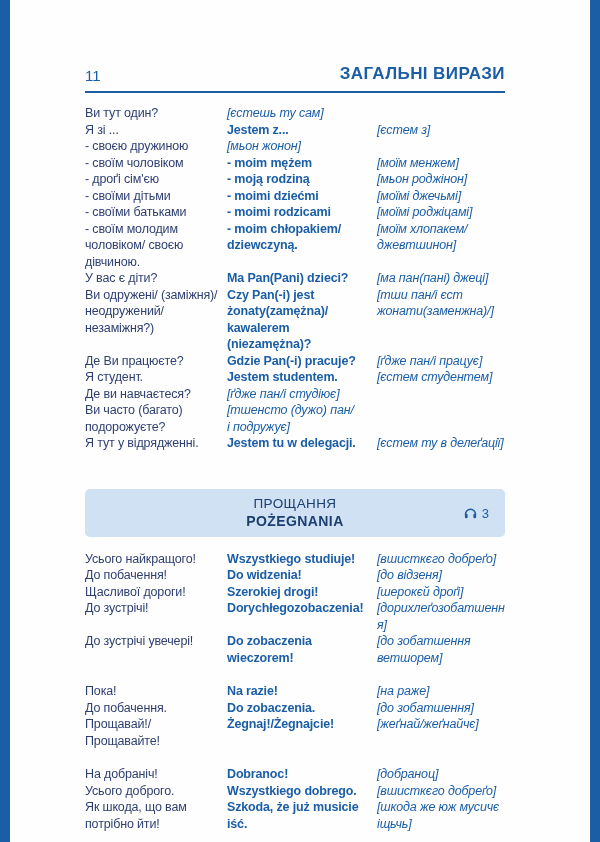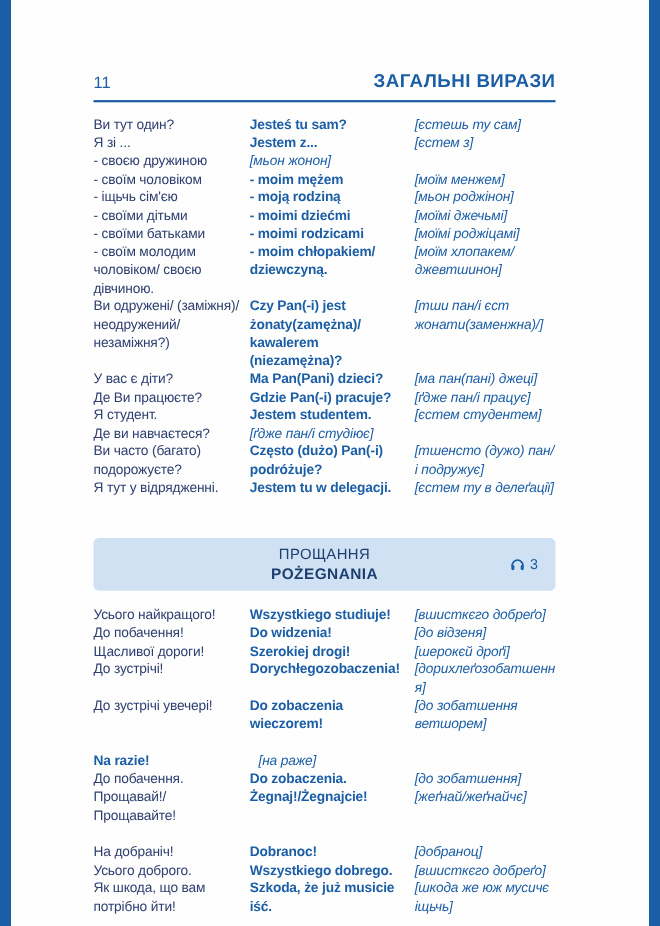--- a/index.html
+++ b/index.html
@@ -123,84 +123,82 @@
 
     <div class="header-row">
       <span class="page-number">11</span>
       <span class="page-title">ЗАГАЛЬНІ ВИРАЗИ</span>
     </div>
     <div class="rule"></div>
 
     <div id="section-general" class="phrase-table">
         <div class="phrase-row">
           <div class="col uk">Ви тут один?</div>
-          <div class="col pl">Jesteś tu sam?</div>
           <div class="col pron">[єстешь ту сам]</div>
         </div>
         <div class="phrase-row">
           <div class="col uk">Я зі ...</div>
           <div class="col pl">Jestem z...</div>
           <div class="col pron">[єстем з]</div>
         </div>
         <div class="phrase-row">
           <div class="col uk">- своєю дружиною</div>
           <div class="col pron">[мьон жонон]</div>
         </div>
         <div class="phrase-row">
           <div class="col uk">- своїм чоловіком</div>
           <div class="col pl">- moim mężem</div>
           <div class="col pron">[моїм менжем]</div>
         </div>
         <div class="phrase-row">
-          <div class="col uk">- іщьчь сім'єю</div>
+          <div class="col uk">- дроґі сім'єю</div>
           <div class="col pl">- moją rodziną</div>
           <div class="col pron">[мьон роджінон]</div>
         </div>
         <div class="phrase-row">
           <div class="col uk">- своїми дітьми</div>
           <div class="col pl">- moimi dziećmi</div>
           <div class="col pron">[моїмі джечьмі]</div>
         </div>
         <div class="phrase-row">
           <div class="col uk">- своїми батьками</div>
           <div class="col pl">- moimi rodzicami</div>
           <div class="col pron">[моїмі роджіцамі]</div>
         </div>
         <div class="phrase-row">
           <div class="col uk">- своїм молодим чоловіком/ своєю дівчиною.</div>
           <div class="col pl">- moim chłopakiem/ dziewczyną.</div>
           <div class="col pron">[моїм хлопакем/ джевтшинон]</div>
         </div>
         <div class="phrase-row">
+          <div class="col uk">У вас є діти?</div>
+          <div class="col pl">Ma Pan(Pani) dzieci?</div>
+          <div class="col pron">[ма пан(пані) джеці]</div>
+        </div>
+        <div class="phrase-row">
           <div class="col uk">Ви одружені/ (заміжня)/ неодружений/ незаміжня?)</div>
           <div class="col pl">Czy Pan(-i) jest żonaty(zamężna)/ kawalerem (niezamężna)?</div>
           <div class="col pron">[тши пан/і єст жонати(заменжна)/]</div>
         </div>
         <div class="phrase-row">
-          <div class="col uk">У вас є діти?</div>
-          <div class="col pl">Ma Pan(Pani) dzieci?</div>
-          <div class="col pron">[ма пан(пані) джеці]</div>
-        </div>
-        <div class="phrase-row">
           <div class="col uk">Де Ви працюєте?</div>
           <div class="col pl">Gdzie Pan(-i) pracuje?</div>
           <div class="col pron">[ґдже пан/і працує]</div>
         </div>
         <div class="phrase-row">
           <div class="col uk">Я студент.</div>
           <div class="col pl">Jestem studentem.</div>
           <div class="col pron">[єстем студентем]</div>
         </div>
         <div class="phrase-row">
           <div class="col uk">Де ви навчаєтеся?</div>
           <div class="col pron">[ґдже пан/і студіює]</div>
         </div>
         <div class="phrase-row">
           <div class="col uk">Ви часто (багато) подорожуєте?</div>
-          <div class="col pl">Często (dużo) Pan(-i) podróżuje?</div>
           <div class="col pron">[тшенсто (дужо) пан/і подружує]</div>
         </div>
         <div class="phrase-row">
           <div class="col uk">Я тут у відрядженні.</div>
           <div class="col pl">Jestem tu w delegacji.</div>
           <div class="col pron">[єстем ту в делеґації]</div>
         </div>
       </div>
 
     <div class="banner">
@@ -238,20 +236,21 @@
           <div class="col uk">До зустрічі!</div>
           <div class="col pl">Dorychłegozobaczenia!</div>
           <div class="col pron">[дорихлеґозобатшення]</div>
         </div>
         <div class="phrase-row">
           <div class="col uk">До зустрічі увечері!</div>
           <div class="col pl">Do zobaczenia wieczorem!</div>
           <div class="col pron">[до зобатшення ветшорем]</div>
         </div>
         <div class="phrase-row gap">
+          <div class="col uk">Пока!</div>
           <div class="col pl">Na razie!</div>
           <div class="col pron">[на раже]</div>
         </div>
         <div class="phrase-row">
           <div class="col uk">До побачення.</div>
           <div class="col pl">Do zobaczenia.</div>
           <div class="col pron">[до зобатшення]</div>
         </div>
         <div class="phrase-row">
           <div class="col uk">Прощавай!/ Прощавайте!</div>

